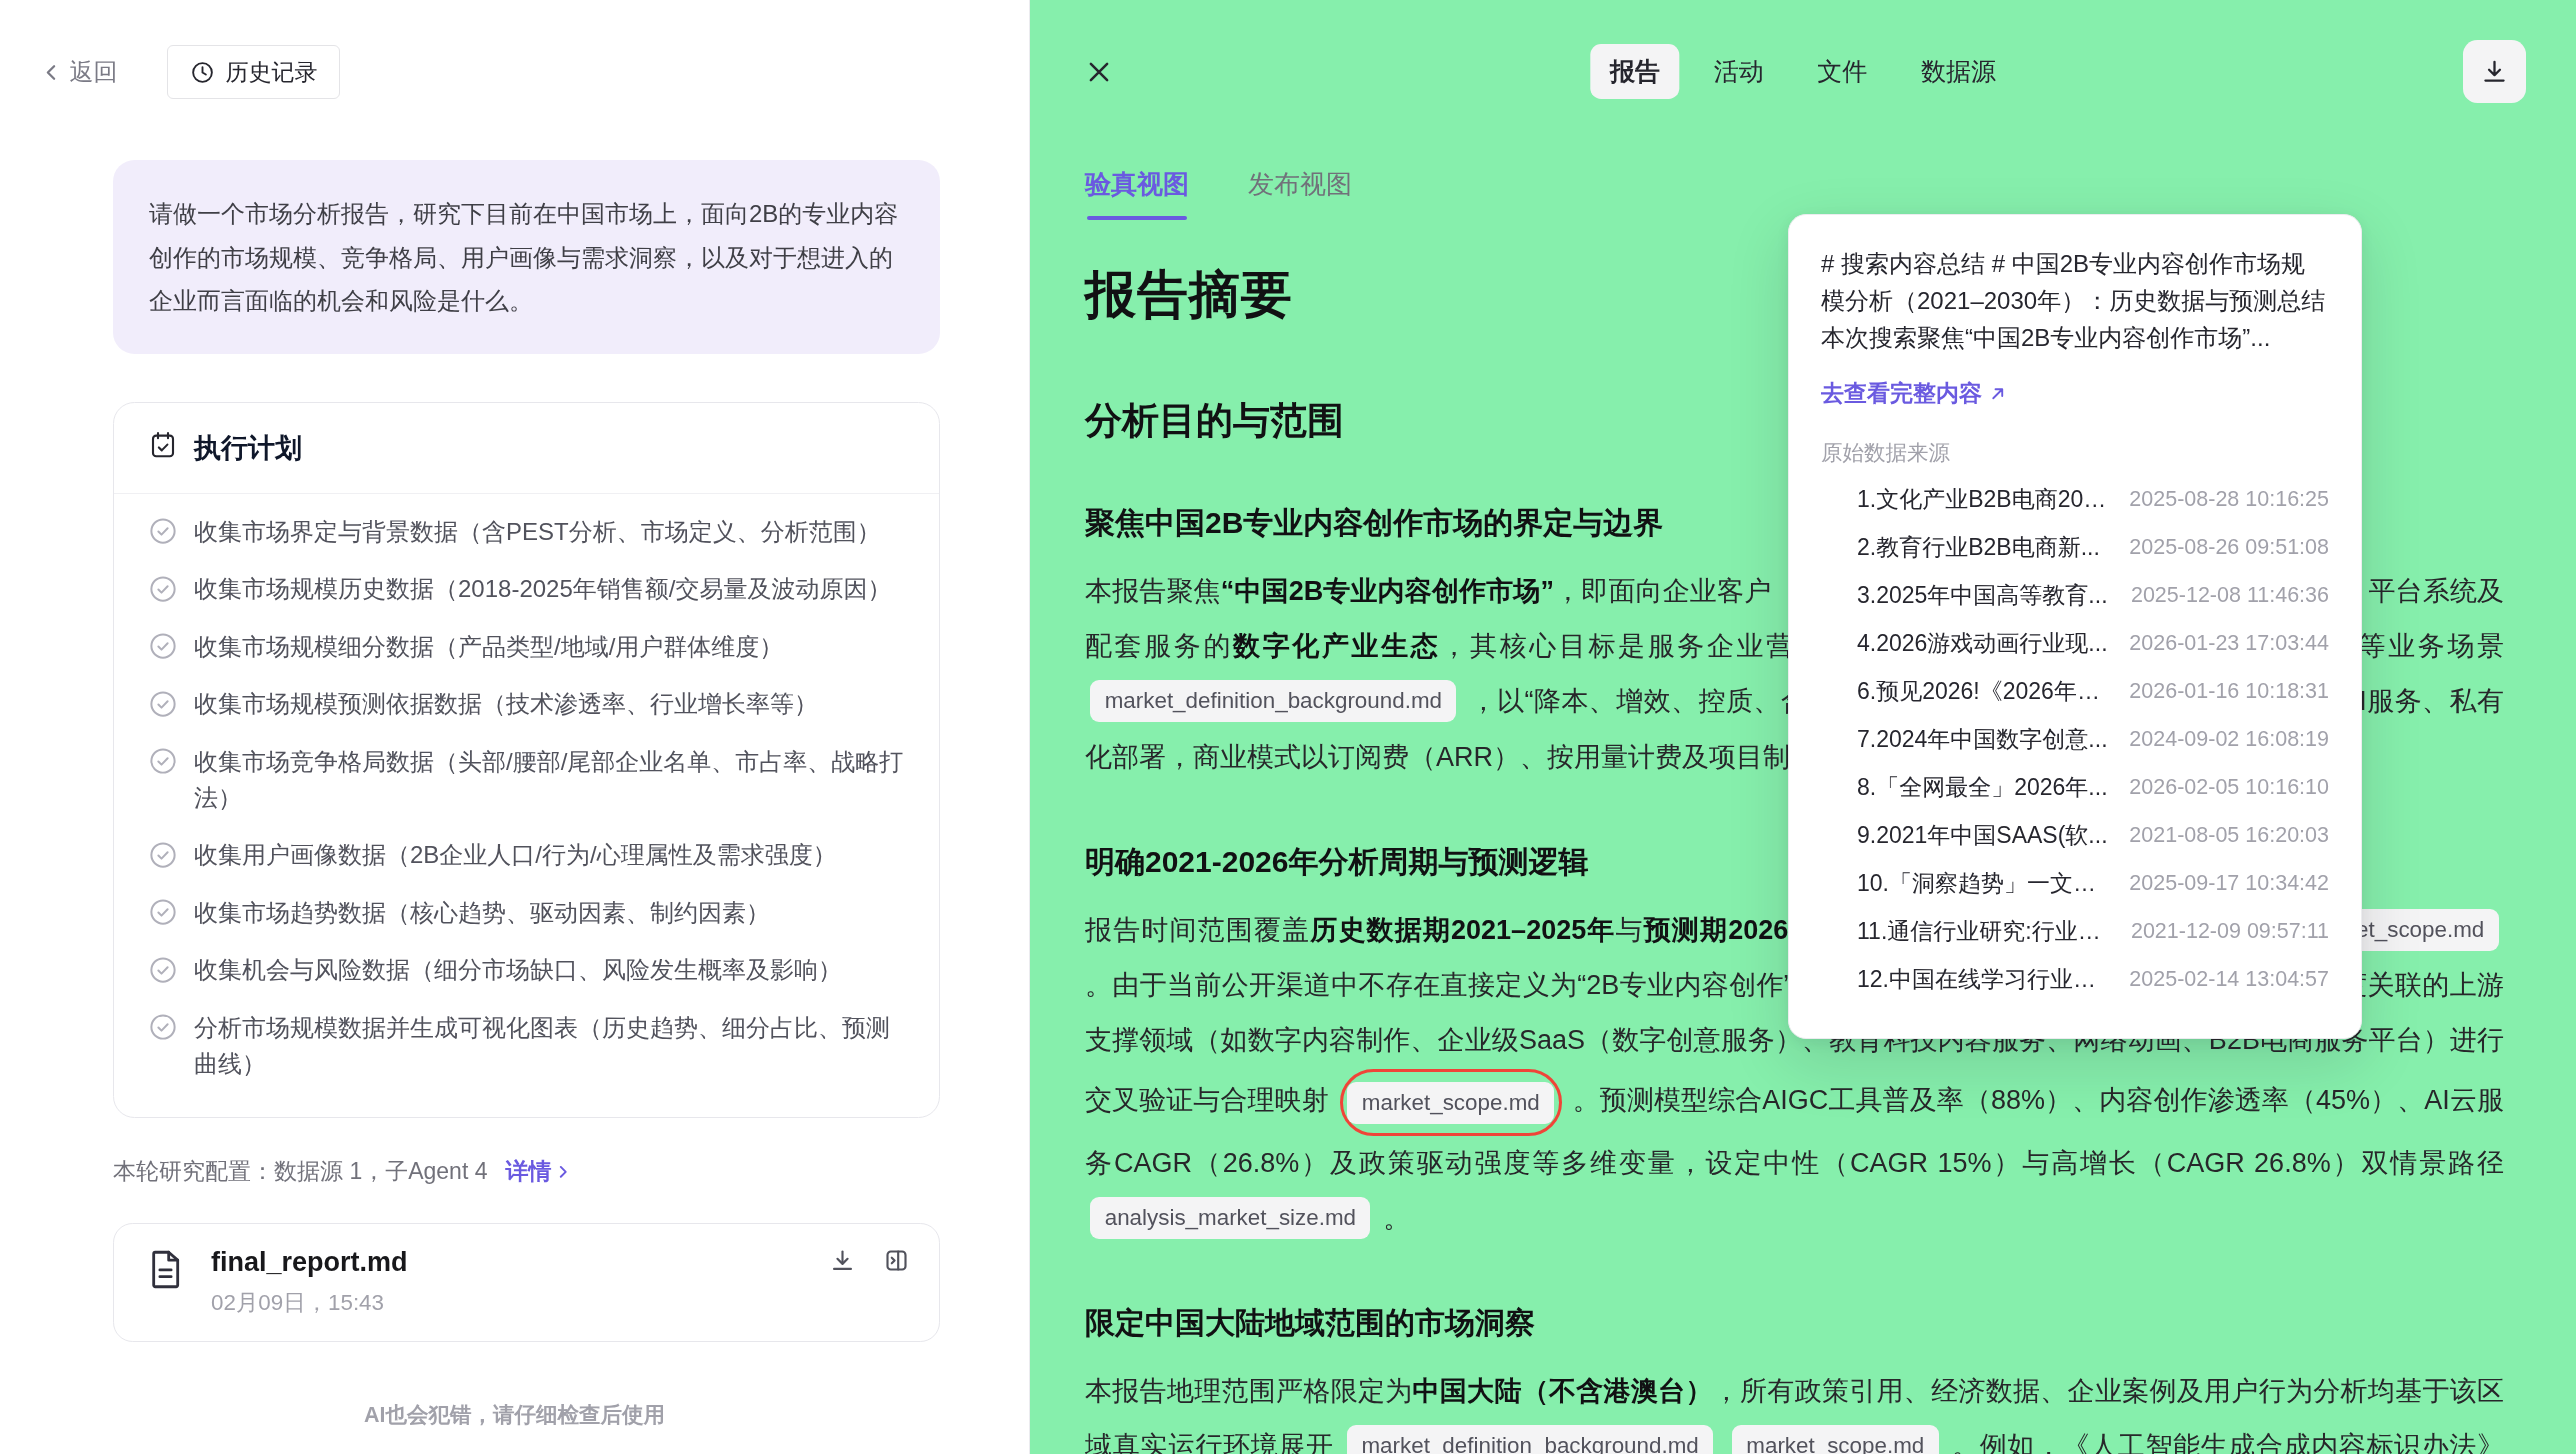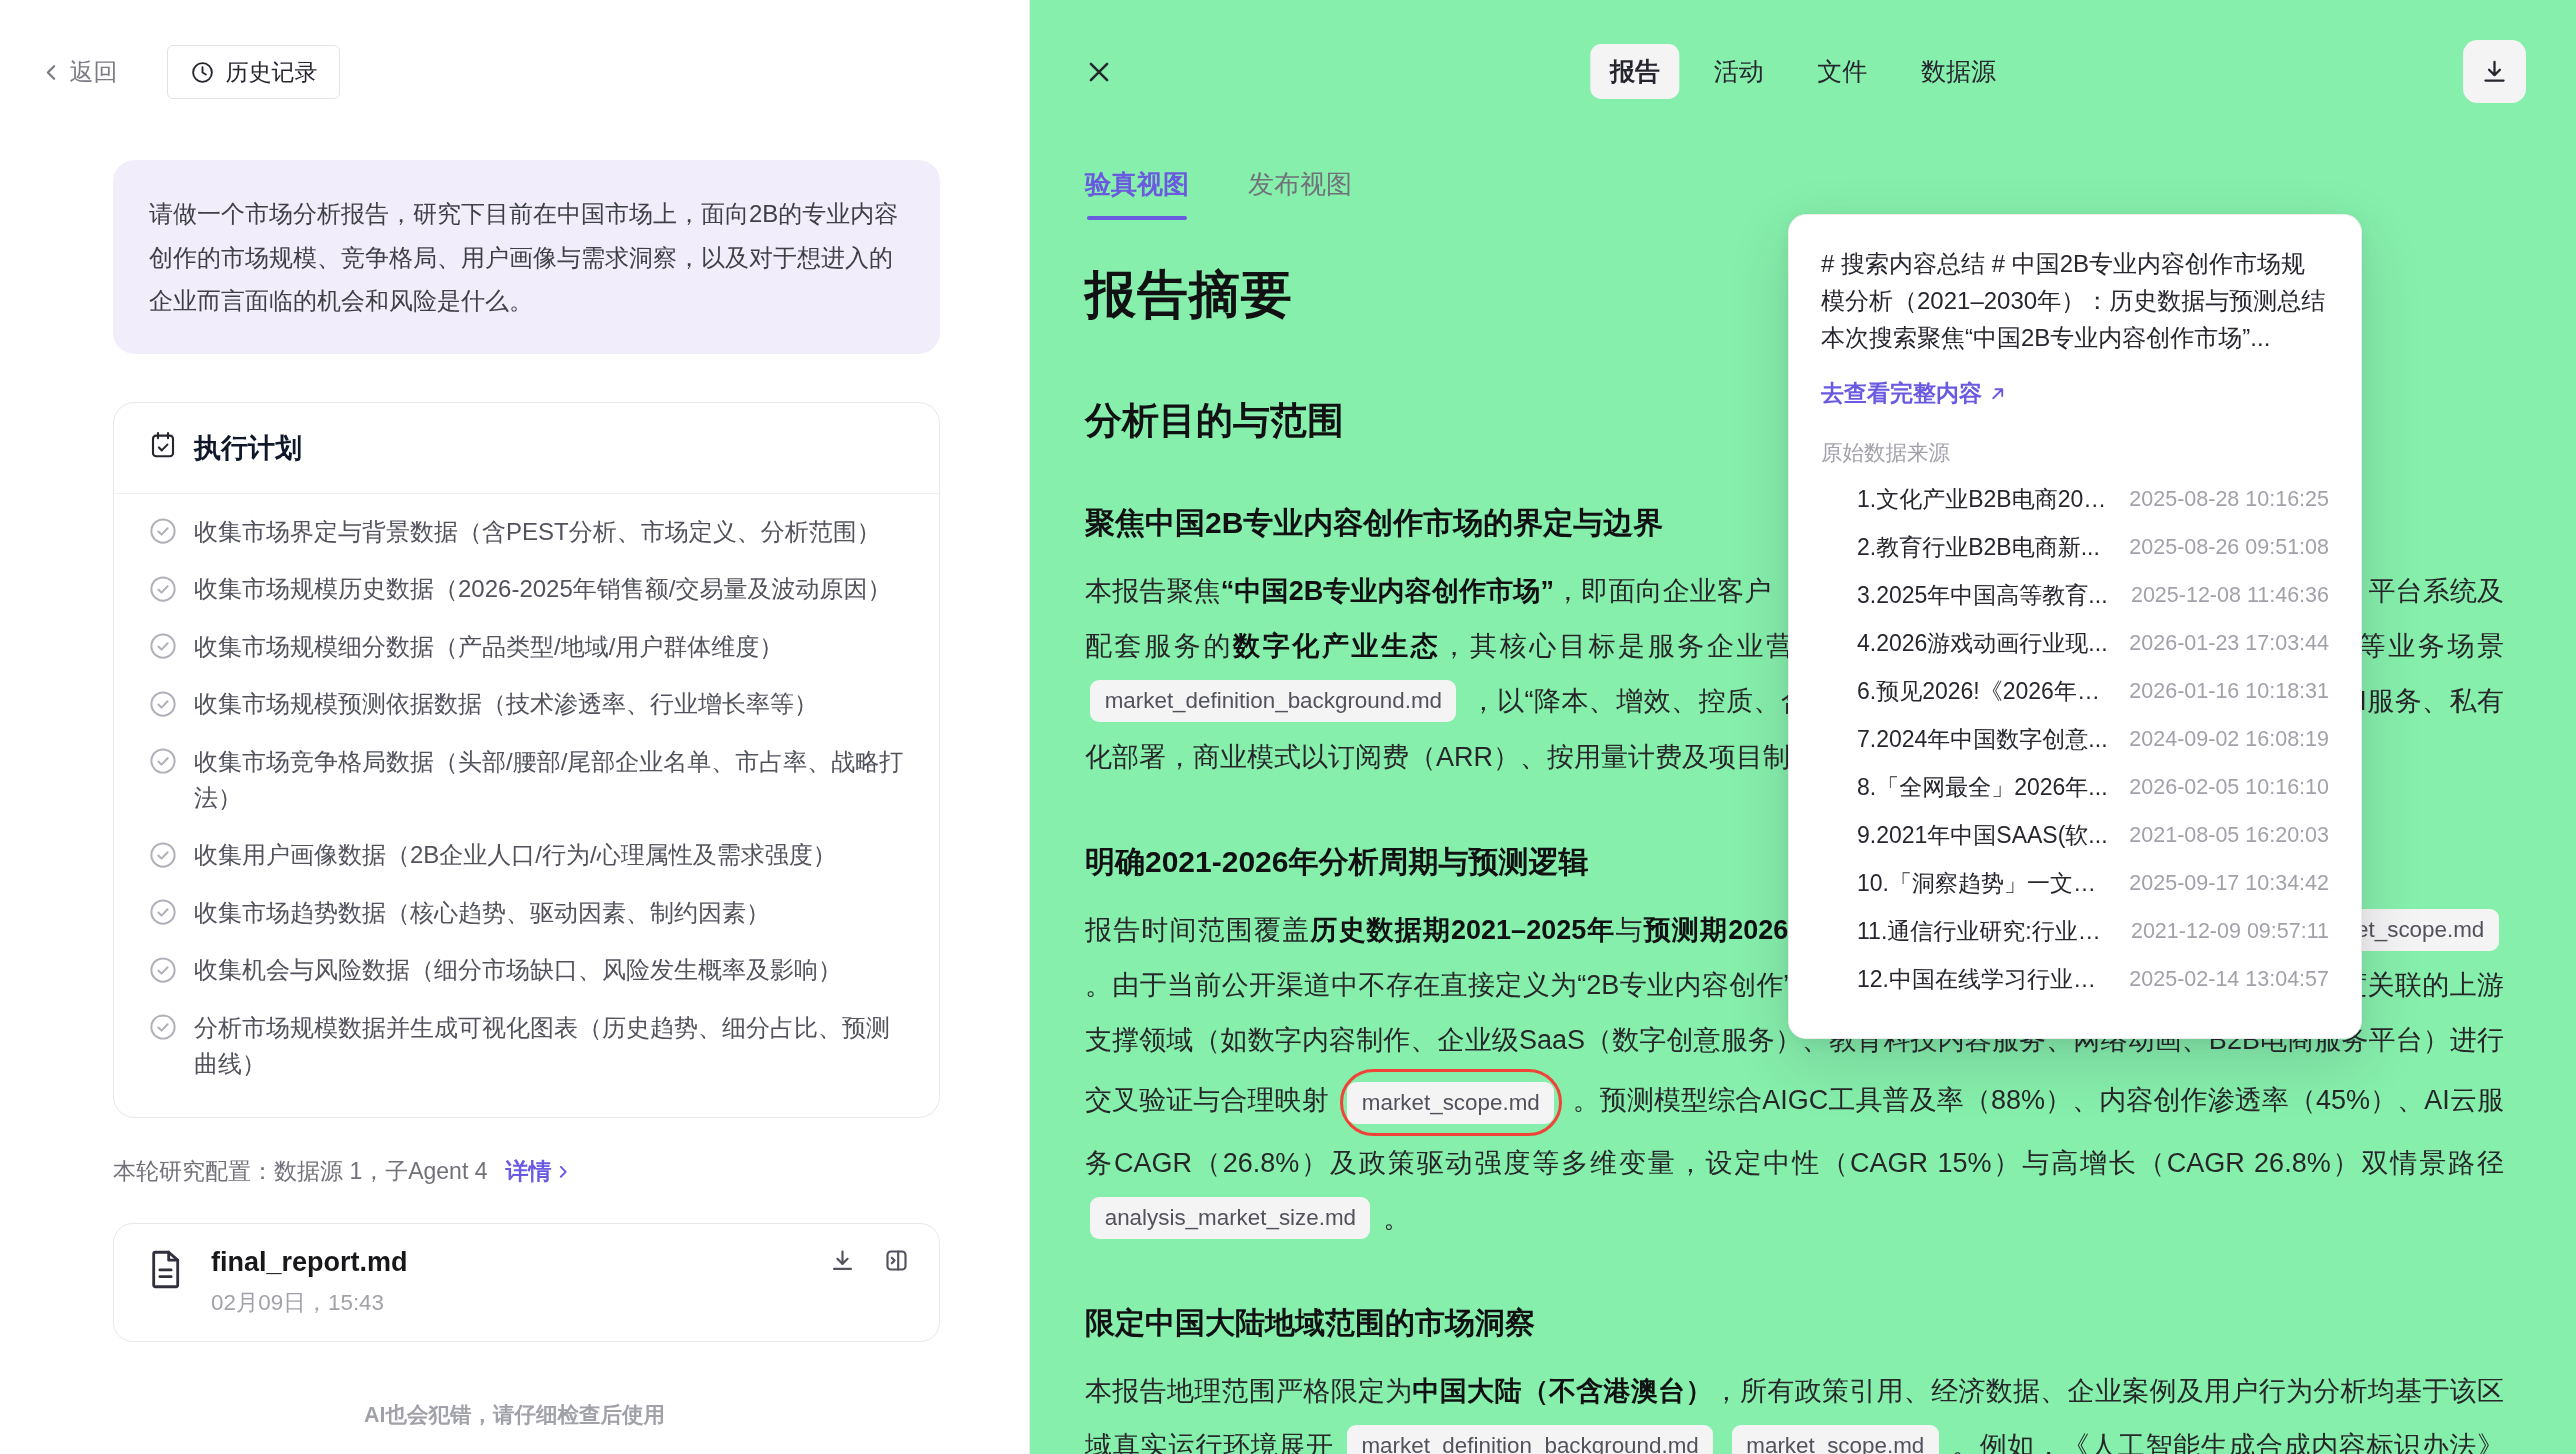--- a/index.html
+++ b/index.html
@@ -116,21 +116,21 @@
           </span>
           <span>收集市场界定与背景数据（含PEST分析、市场定义、分析范围）</span>
         </div>
         <div class="plan-item">
           <span class="icon">
             <svg width="30" height="30" viewBox="0 0 24 24" fill="none" stroke="#B0B0BA" stroke-width="1.6">
               <circle cx="12" cy="12" r="9.3"></circle>
               <path d="M8.3 12.4l2.5 2.5 4.9-5.1" stroke-linecap="round" stroke-linejoin="round"></path>
             </svg>
           </span>
-          <span>收集市场规模历史数据（2026-2025年销售额/交易量及波动原因）</span>
+          <span>收集市场规模历史数据（2018-2025年销售额/交易量及波动原因）</span>
         </div>
         <div class="plan-item">
           <span class="icon">
             <svg width="30" height="30" viewBox="0 0 24 24" fill="none" stroke="#B0B0BA" stroke-width="1.6">
               <circle cx="12" cy="12" r="9.3"></circle>
               <path d="M8.3 12.4l2.5 2.5 4.9-5.1" stroke-linecap="round" stroke-linejoin="round"></path>
             </svg>
           </span>
           <span>收集市场规模细分数据（产品类型/地域/用户群体维度）</span>
         </div>

